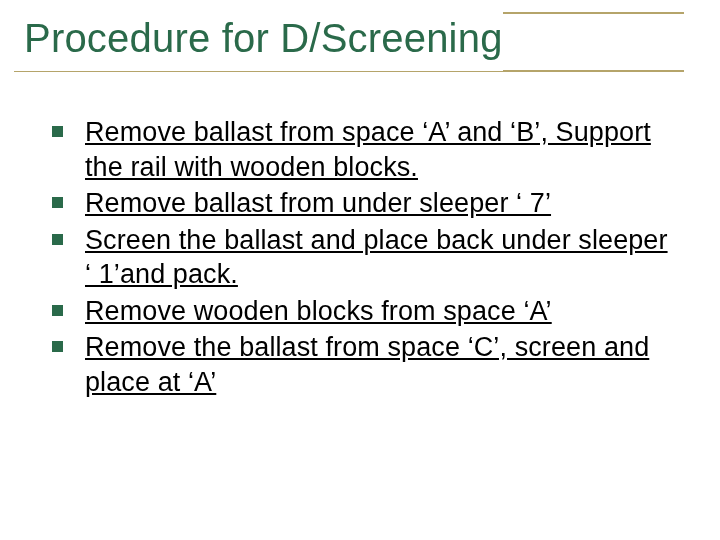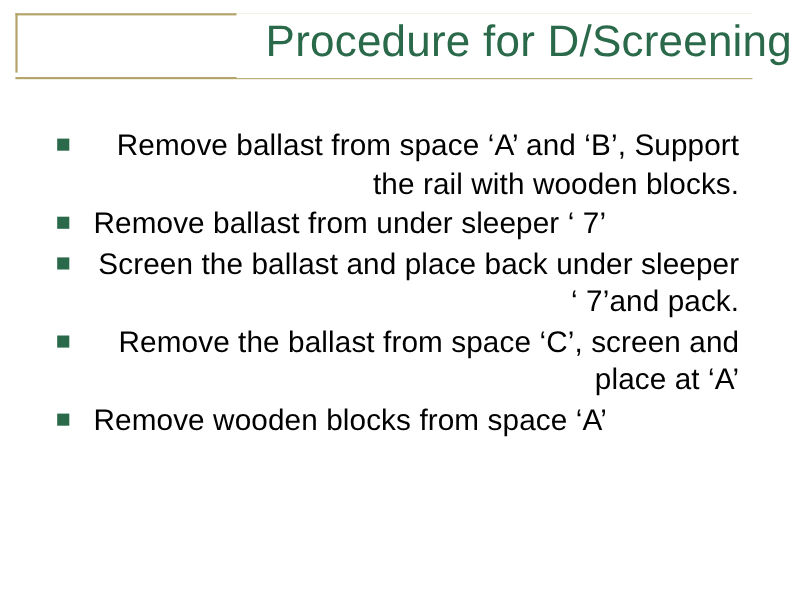--- a/index.html
+++ b/index.html
@@ -1,15 +1,15 @@
 <!DOCTYPE html>
 <html><head>
 <meta charset="utf-8">
 <style>
-  * { margin: 0; padding: 0; box-sizing: border-box; text-align: right; }
+  * { margin: 0; padding: 0; box-sizing: border-box; }
   body {
     width: 720px;
     height: 540px;
     background: #ffffff;
     font-family: Arial, Helvetica, sans-serif;
     position: relative;
     overflow: hidden;
   }
   .slide {
     width: 100%;
@@ -80,20 +80,21 @@
     height: 11px;
     background: #2a6a4a;
     flex-shrink: 0;
     margin-top: 11px;
     margin-right: 22px;
   }
   .bullet-text {
     font-size: 27px;
     color: #000000;
     letter-spacing: 0.1px;
+    text-decoration: underline;
   }
 </style>
 </head>
 <body>
 
 <div class="slide">
   <div class="title-wrap">
     <div class="title-rule-top"></div>
     <div class="title-rule-left"></div>
     <div class="title-rule-under"></div>
@@ -107,25 +108,25 @@
       <li class="bullet-item">
         <span class="bullet-icon"></span>
         <span class="bullet-text">Remove ballast from space ‘A’ and ‘B’, Support the rail with wooden blocks.</span>
       </li>
       <li class="bullet-item">
         <span class="bullet-icon"></span>
         <span class="bullet-text">Remove ballast from under sleeper ‘ 7’</span>
       </li>
       <li class="bullet-item">
         <span class="bullet-icon"></span>
-        <span class="bullet-text">Screen the ballast and place back under sleeper ‘ 7’and pack.</span>
+        <span class="bullet-text">Screen the ballast and place back under sleeper ‘ 1’and pack.</span>
+      </li>
+      <li class="bullet-item">
+        <span class="bullet-icon"></span>
+        <span class="bullet-text">Remove wooden blocks from space ‘A’</span>
       </li>
       <li class="bullet-item">
         <span class="bullet-icon"></span>
         <span class="bullet-text">Remove the ballast from space ‘C’, screen and place at ‘A’</span>
-      </li>
-      <li class="bullet-item">
-        <span class="bullet-icon"></span>
-        <span class="bullet-text">Remove wooden blocks from space ‘A’</span>
       </li>
     </ul>
   </div>
 </div>
 
 </body></html>

